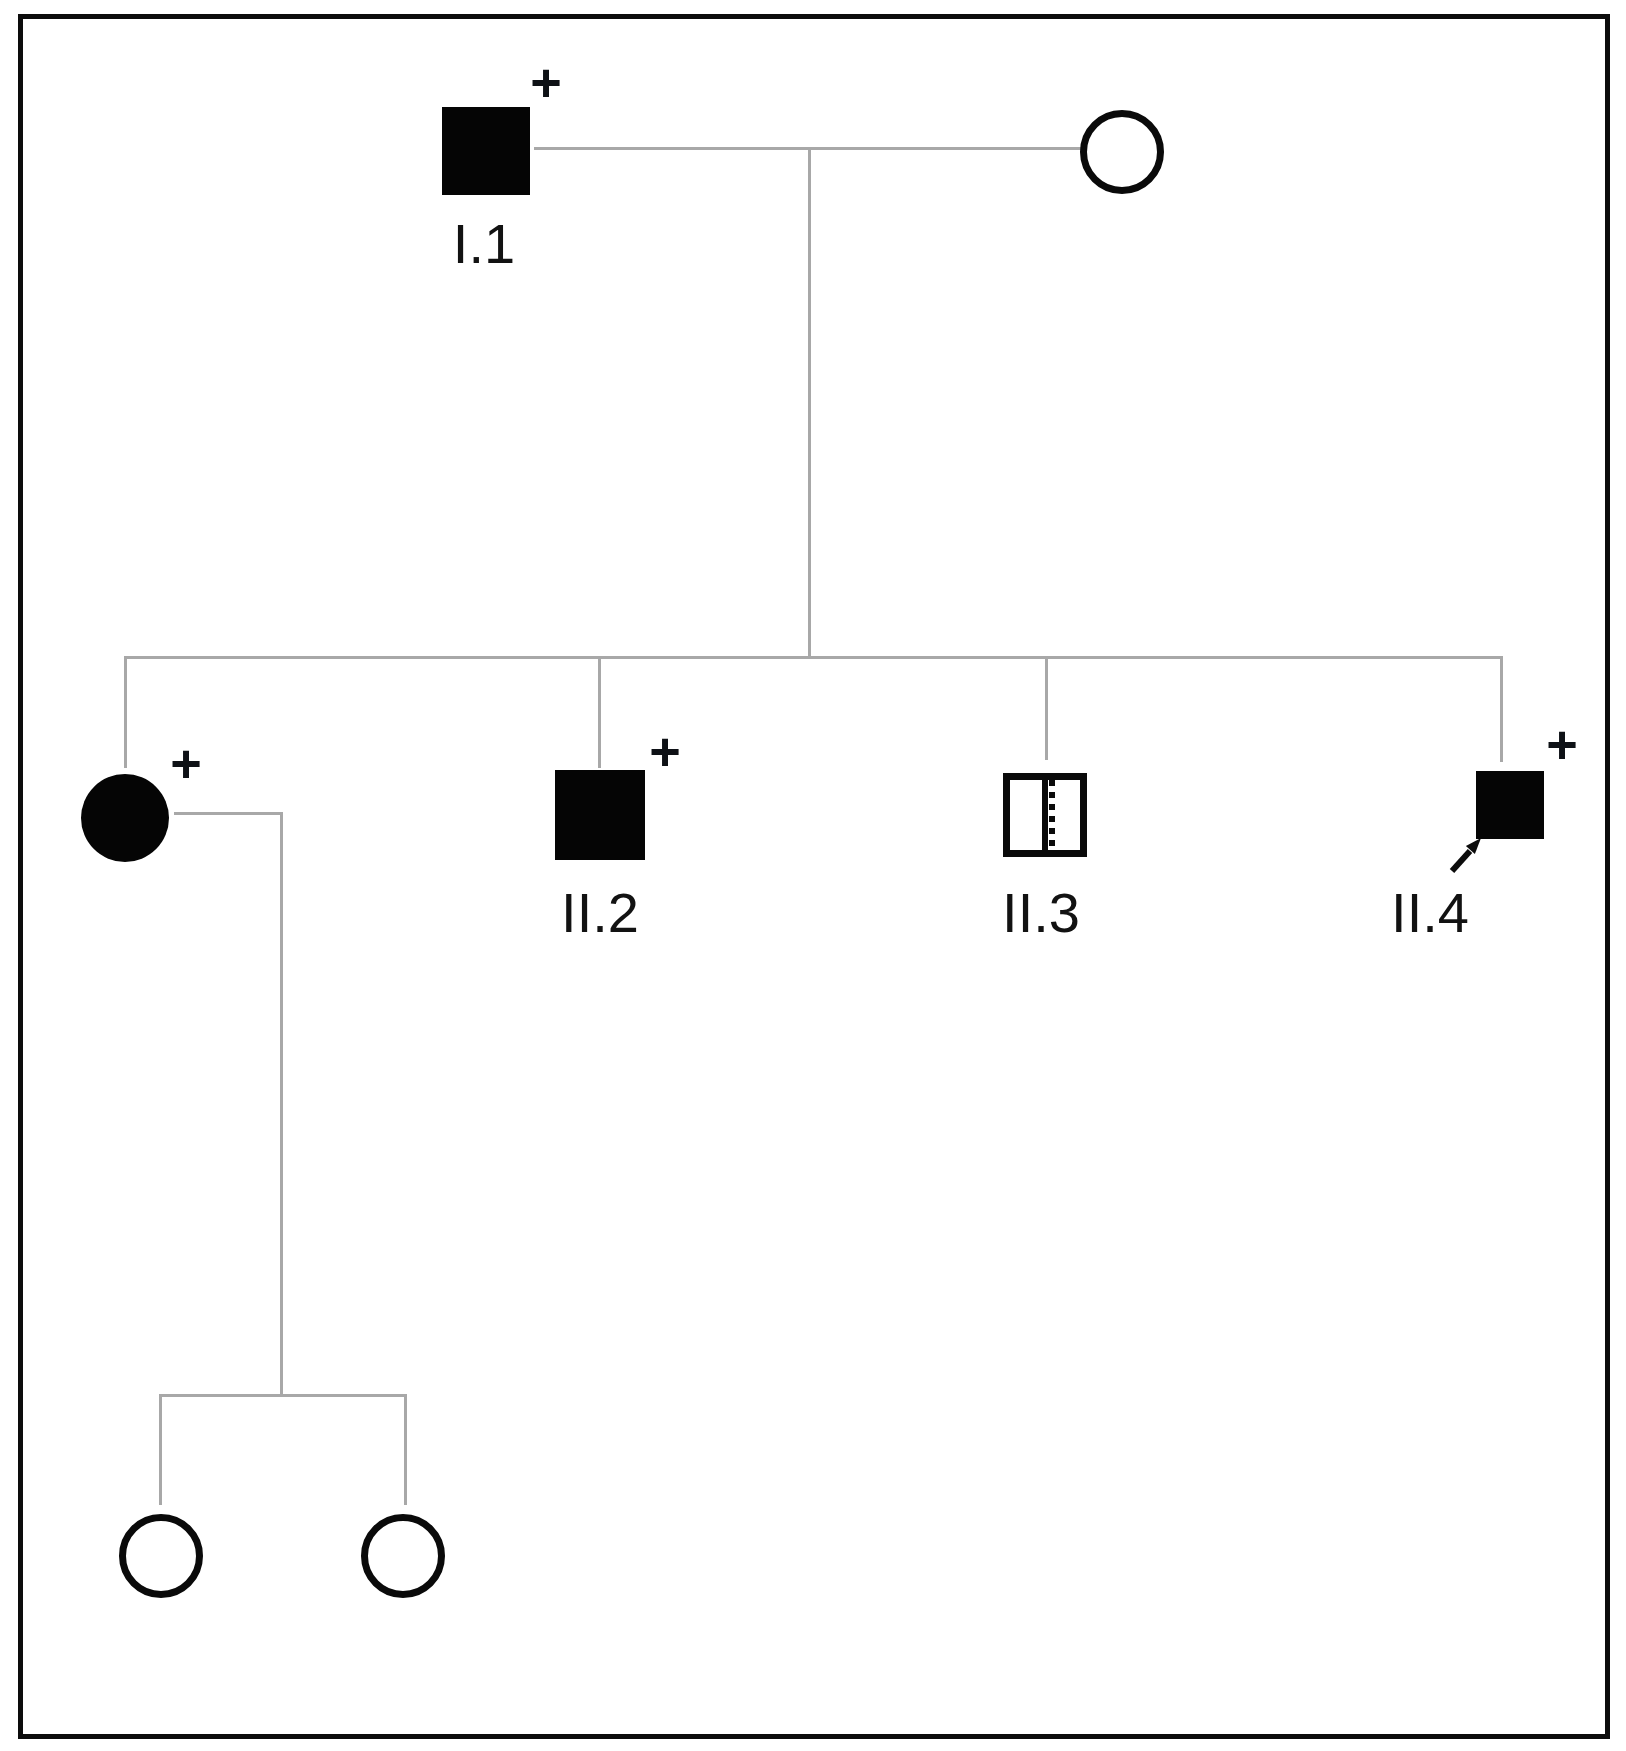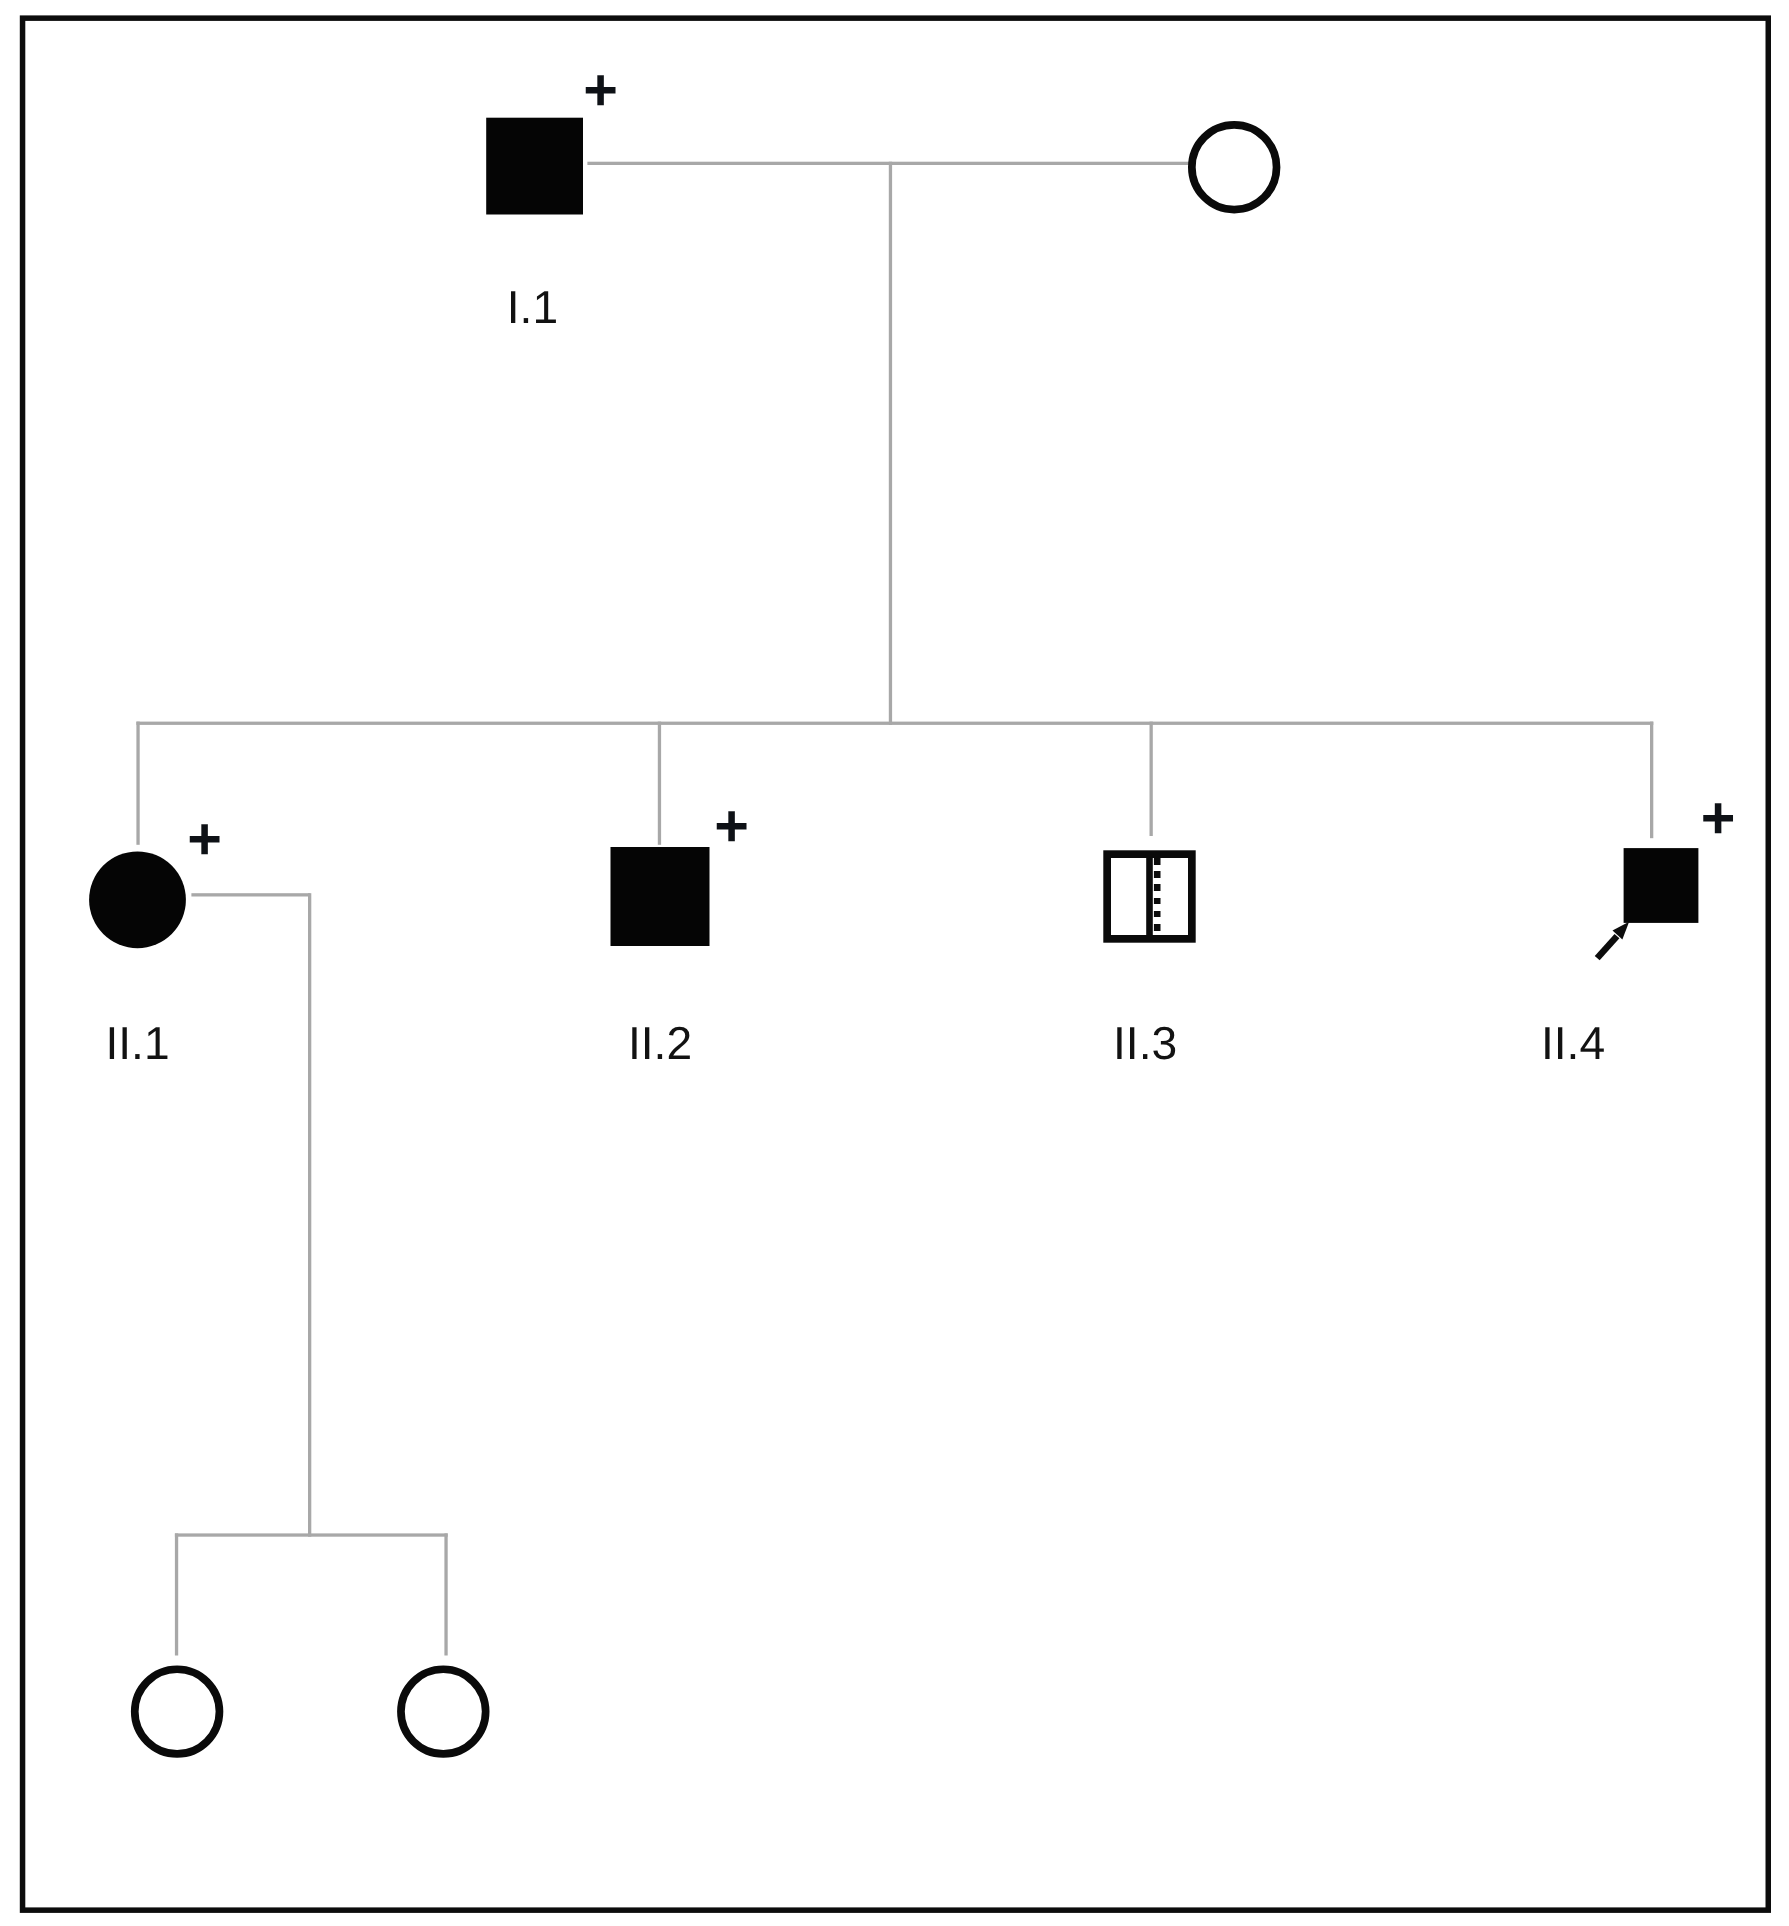--- a/index.html
+++ b/index.html
@@ -13,22 +13,22 @@
   .circle-filled{position:absolute;background:#050505;border-radius:50%;}
   .circle-open{position:absolute;background:#ffffff;border:7px solid #0a0a0a;
                border-radius:50%;box-sizing:border-box;}
   .sq-open{position:absolute;background:#ffffff;border:7px solid #0a0a0a;
            box-sizing:border-box;}
   .carrier-bar-solid{position:absolute;top:0;bottom:0;left:32px;width:6px;background:#0a0a0a;}
   .carrier-bar-dashed{position:absolute;top:0;bottom:0;left:39px;width:6px;
       background:repeating-linear-gradient(180deg,#0a0a0a 0 6px,transparent 6px 12px);}
   .plus{position:absolute;width:56px;height:56px;display:flex;align-items:center;
         justify-content:center;font-size:54px;font-weight:bold;color:#0e1116;}
-  .plabel{position:absolute;width:220px;text-align:center;font-size:42px;
-          line-height:60px;color:#121212;margin-top:36px;}
+  .plabel{position:absolute;width:220px;text-align:center;font-size:56px;
+          line-height:60px;color:#121212;}
   svg{position:absolute;overflow:visible;}
 </style>
 </head>
 <body>
 
 <div class="stage">
   <div class="frame"></div>
 
   <div class="line" style="left:534px;top:147px;width:549px;height:3px;"></div>
   <div class="line" style="left:808px;top:147px;width:3px;height:512px;"></div>
@@ -44,21 +44,20 @@
   <div class="line" style="left:404px;top:1394px;width:3px;height:111px;"></div>
 
   <div class="sq-filled" style="left:442px;top:107px;width:88px;height:88px;"></div>
   <div class="plus" style="left:518px;top:54px;">+</div>
   <div class="plabel" style="left:374px;top:214px;">I.1</div>
 
   <div class="circle-open" style="left:1080px;top:110px;width:84px;height:84px;"></div>
 
   <div class="circle-filled" style="left:81px;top:774px;width:88px;height:88px;"></div>
   <div class="plus" style="left:158px;top:735px;">+</div>
-  <div class="plabel" style="left:15px;top:883px;">II.1</div>
 
   <div class="sq-filled" style="left:555px;top:770px;width:90px;height:90px;"></div>
   <div class="plus" style="left:637px;top:723px;">+</div>
   <div class="plabel" style="left:490px;top:883px;">II.2</div>
 
   <div class="sq-open" style="left:1003px;top:773px;width:84px;height:84px;">
     <div class="carrier-bar-solid"></div>
     <div class="carrier-bar-dashed"></div>
   </div>
   <div class="plabel" style="left:931px;top:883px;">II.3</div>

